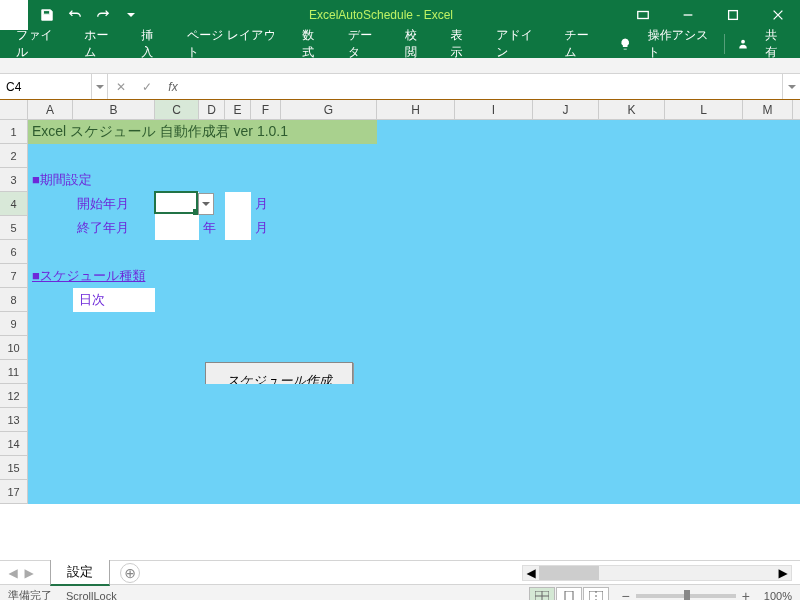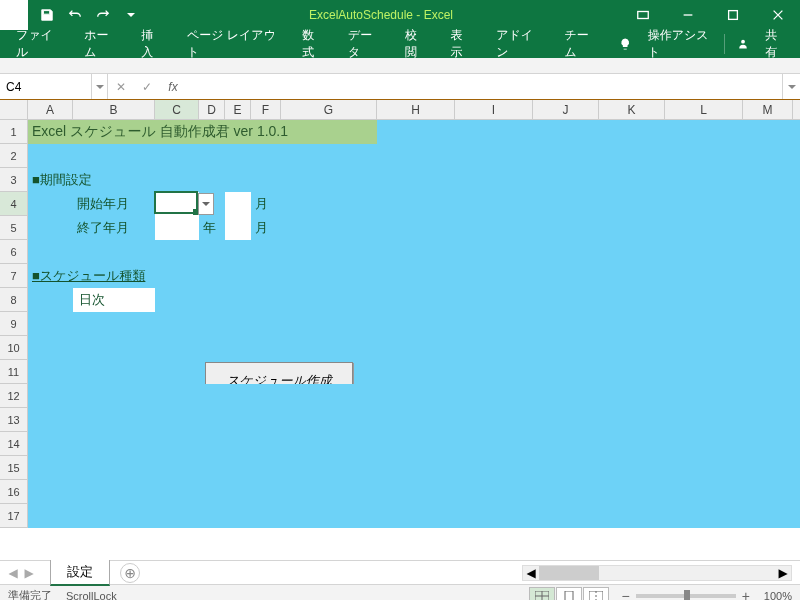--- a/index.html
+++ b/index.html
@@ -35,21 +35,21 @@
 .col-headers { display: flex; height: 20px; background: #f0f0f0; border-bottom: 1px solid #ccc; }
 .corner { width: 28px; border-right: 1px solid #ccc; background: #f0f0f0; }
 .col-h { border-right: 1px solid #ccc; display: flex; align-items: center; justify-content: center; font-size: 12px; color: #444; cursor: pointer; }
 .col-h.sel { background: #d8e8d8; }
 .row { display: flex; height: 24px; }
 .row-h { width: 28px; background: #f0f0f0; border-right: 1px solid #ccc; border-bottom: 1px solid #ccc; display: flex; align-items: center; justify-content: center; font-size: 11px; color: #444; cursor: pointer; }
 .row-h.sel { background: #d8e8d8; }
 .cells { flex: 1; background: #6dd2f7; position: relative; }
 
 .title-cell { position: absolute; left: 0; top: 0; height: 24px; width: 349px; background: #a9d18e; display: flex; align-items: center; padding-left: 4px; font-size: 14px; color: #2e5c2e; }
-.label-cell { position: absolute; height: 24px; display: flex; align-items: center; font-size: 13px; color: #14532d; }
+.label-cell { position: absolute; height: 24px; display: flex; align-items: center; font-size: 13px; color: #6d28d9; }
 .white-cell { position: absolute; height: 24px; background: #fff; }
 .sel-cell { position: absolute; border: 2px solid #217346; background: #fff; }
 .sel-handle { position: absolute; width: 6px; height: 6px; background: #217346; right: -3px; bottom: -3px; }
 .dd-btn { position: absolute; width: 16px; height: 22px; background: #fff; border: 1px solid #999; display: flex; align-items: center; justify-content: center; cursor: pointer; }
 .dd-btn svg { width: 8px; height: 8px; fill: #666; }
 .btn-3d { position: absolute; background: #efefef; border: 1px solid #888; font-size: 13px; cursor: pointer; box-shadow: 1px 1px 0 #999; display: flex; align-items: center; justify-content: center; }
 
 .sheet-tabs { height: 24px; background: #fff; border-top: 1px solid #d4d4d4; display: flex; align-items: center; }
 .tab-nav { display: flex; padding: 0 6px; gap: 2px; }
 .tab-nav-btn { width: 14px; height: 14px; display: flex; align-items: center; justify-content: center; cursor: pointer; color: #aaa; }
@@ -279,24 +279,20 @@
       </div>
       <div class="row">
         <div class="row-h">14</div>
         <div class="cells"></div>
       </div>
       <div class="row">
         <div class="row-h">15</div>
         <div class="cells"></div>
       </div>
       <div class="row">
-        <div class="row-h">16</div>
-        <div class="cells"></div>
-      </div>
-      <div class="row">
         <div class="row-h">17</div>
         <div class="cells"></div>
       </div>
     </div>
 </div>
 
 <div class="sheet-tabs">
   <div class="tab-nav">
     <div class="tab-nav-btn">◀</div>
     <div class="tab-nav-btn">▶</div>

